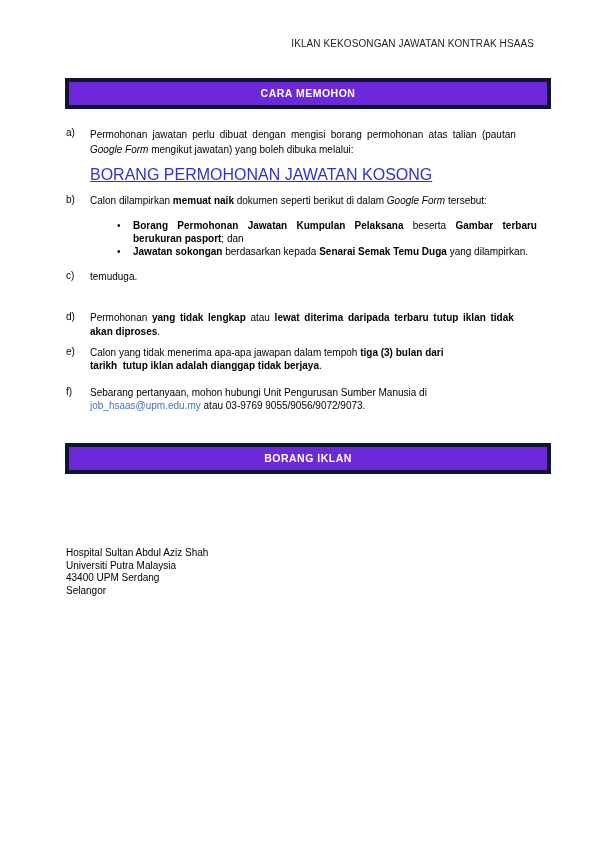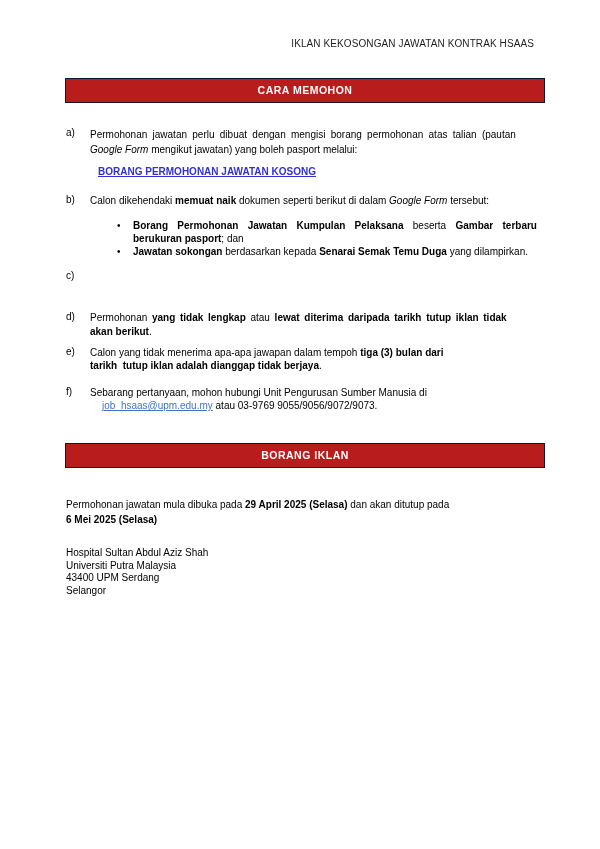--- a/index.html
+++ b/index.html
@@ -13,44 +13,44 @@
   .page{position:absolute;inset:0;background:#fff;}
 
   .doc-header{
     position:absolute;top:38px;right:66px;
     font-size:10px;color:#1f1f1f;letter-spacing:0.1px;
     white-space:nowrap;
   }
 
   .banner{
     position:absolute;left:65px;width:478px;height:23px;
-    background:#b91c1c;border:1px solid #0f172a;
+    background:#6d28d9;border:4px solid #0f172a;
     text-align:center;line-height:23px;
     color:#ffffff;font-weight:700;font-size:10.5px;letter-spacing:0.5px;
   }
   .banner-cara{top:78px;}
   .banner-tempoh{top:443px;}
 
   .list-item{position:absolute;left:65px;width:480px;}
   .list-item .marker{position:absolute;left:1px;top:0;font-size:10px;}
   .item-text{margin-left:25px;width:455px;font-size:10px;}
 
   .tline{white-space:nowrap;}
   .lh15 .tline{line-height:15px;}
   .lh135 .tline{line-height:13.5px;}
   .lh13 .tline{line-height:13px;}
 
   .rs-b{font-weight:700;}
   .rs-i{font-style:italic;}
-  .rs-link{color:#4472C4;text-decoration:underline;cursor:pointer;margin-left:12px;}
+  .rs-link{color:#4472C4;cursor:pointer;}
 
   .doc-link{
-    position:absolute;left:98px;top:166px;
-    font-size:10px;color:#3230CE;text-decoration:underline;
-    white-space:nowrap;cursor:pointer;font-weight:bold;
+    position:absolute;left:90px;top:166px;
+    font-size:16px;color:#3230CE;text-decoration:underline;
+    white-space:nowrap;cursor:pointer;
   }
 
   .bullets{position:absolute;left:65px;top:219px;width:480px;}
   .bullet-row{position:relative;padding-left:68px;}
   .bullet-row .dot{position:absolute;left:52px;top:0;font-size:10px;line-height:13px;}
   .bullet-text{width:407px;font-size:10px;}
   .bullet-text .tline{line-height:13px;}
 
   .par{position:absolute;left:66px;width:480px;font-size:10px;}
   .tempoh-par{top:497px;}
@@ -74,30 +74,30 @@
   <div class="doc-header">IKLAN KEKOSONGAN JAWATAN KONTRAK HSAAS</div>
 
   <div class="banner banner-cara">
     <span>CARA MEMOHON</span>
   </div>
 
   <div class="list-item item-a lh15">
     <span class="marker">a)</span>
     <div class="item-text">
         <div class="tline" style="word-spacing: 2.5px;"><span>Permohonan jawatan perlu dibuat dengan mengisi borang permohonan atas talian (pautan</span></div>
-        <div class="tline"><span class="rs-i">Google Form</span><span> mengikut jawatan) yang boleh pasport melalui:</span></div>
+        <div class="tline"><span class="rs-i">Google Form</span><span> mengikut jawatan) yang boleh dibuka melalui:</span></div>
       </div>
   </div>
 
   <div class="doc-link">BORANG PERMOHONAN JAWATAN KOSONG</div>
 
   <div class="list-item item-b lh13">
     <span class="marker">b)</span>
     <div class="item-text">
-        <div class="tline"><span>Calon dikehendaki </span><span class="rs-b">memuat naik</span><span> dokumen seperti berikut di dalam </span><span class="rs-i">Google Form</span><span> tersebut:</span></div>
+        <div class="tline"><span>Calon dilampirkan </span><span class="rs-b">memuat naik</span><span> dokumen seperti berikut di dalam </span><span class="rs-i">Google Form</span><span> tersebut:</span></div>
       </div>
   </div>
 
   <div class="bullets">
     <div class="bullet-row">
       <span class="dot">•</span>
       <div class="bullet-text">
           <div class="tline" style="word-spacing: 6.5px;"><span class="rs-b">Borang Permohonan Jawatan Kumpulan Pelaksana</span><span> beserta </span><span class="rs-b">Gambar terbaru</span></div>
           <div class="tline"><span class="rs-b">berukuran pasport</span><span>; dan</span></div>
         </div>
@@ -106,28 +106,29 @@
       <span class="dot">•</span>
       <div class="bullet-text">
           <div class="tline"><span class="rs-b">Jawatan sokongan</span><span> berdasarkan kepada </span><span class="rs-b">Senarai Semak Temu Duga</span><span> yang dilampirkan.</span></div>
         </div>
     </div>
   </div>
 
   <div class="list-item item-c lh135">
     <span class="marker">c)</span>
     <div class="item-text">
+        <div class="tline"><span>temuduga.</span></div>
       </div>
   </div>
 
   <div class="list-item item-d lh135">
     <span class="marker">d)</span>
     <div class="item-text">
-        <div class="tline" style="word-spacing: 1.9px;"><span>Permohonan </span><span class="rs-b">yang tidak lengkap</span><span> atau </span><span class="rs-b">lewat diterima daripada tarikh tutup iklan tidak</span></div>
-        <div class="tline"><span class="rs-b">akan berikut</span><span>.</span></div>
+        <div class="tline" style="word-spacing: 1.9px;"><span>Permohonan </span><span class="rs-b">yang tidak lengkap</span><span> atau </span><span class="rs-b">lewat diterima daripada terbaru tutup iklan tidak</span></div>
+        <div class="tline"><span class="rs-b">akan diproses</span><span>.</span></div>
       </div>
   </div>
 
   <div class="list-item item-e lh13">
     <span class="marker">e)</span>
     <div class="item-text">
         <div class="tline"><span>Calon yang tidak menerima apa-apa jawapan dalam tempoh </span><span class="rs-b">tiga (3) bulan dari</span></div>
         <div class="tline"><span class="rs-b">tarikh&nbsp; tutup iklan adalah dianggap tidak berjaya</span><span>.</span></div>
       </div>
   </div>
@@ -137,24 +138,20 @@
     <div class="item-text">
         <div class="tline"><span>Sebarang pertanyaan, mohon hubungi Unit Pengurusan Sumber Manusia di</span></div>
         <div class="tline"><span class="rs-link">job_hsaas@upm.edu.my</span><span> atau 03-9769 9055/9056/9072/9073.</span></div>
       </div>
   </div>
 
   <div class="banner banner-tempoh">
     <span>BORANG IKLAN</span>
   </div>
 
-  <div class="par tempoh-par">
-      <div class="tline"><span>Permohonan jawatan mula dibuka pada </span><span class="rs-b">29 April 2025 (Selasa)</span><span> dan akan ditutup pada</span></div>
-      <div class="tline"><span class="rs-b">6 Mei 2025 (Selasa)</span></div>
-    </div>
 
   <div class="address">
     <div class="addr-line">Hospital Sultan Abdul Aziz Shah</div>
     <div class="addr-line">Universiti Putra Malaysia</div>
     <div class="addr-line">43400 UPM Serdang</div>
     <div class="addr-line">Selangor</div>
   </div>
 
 </div>
 

